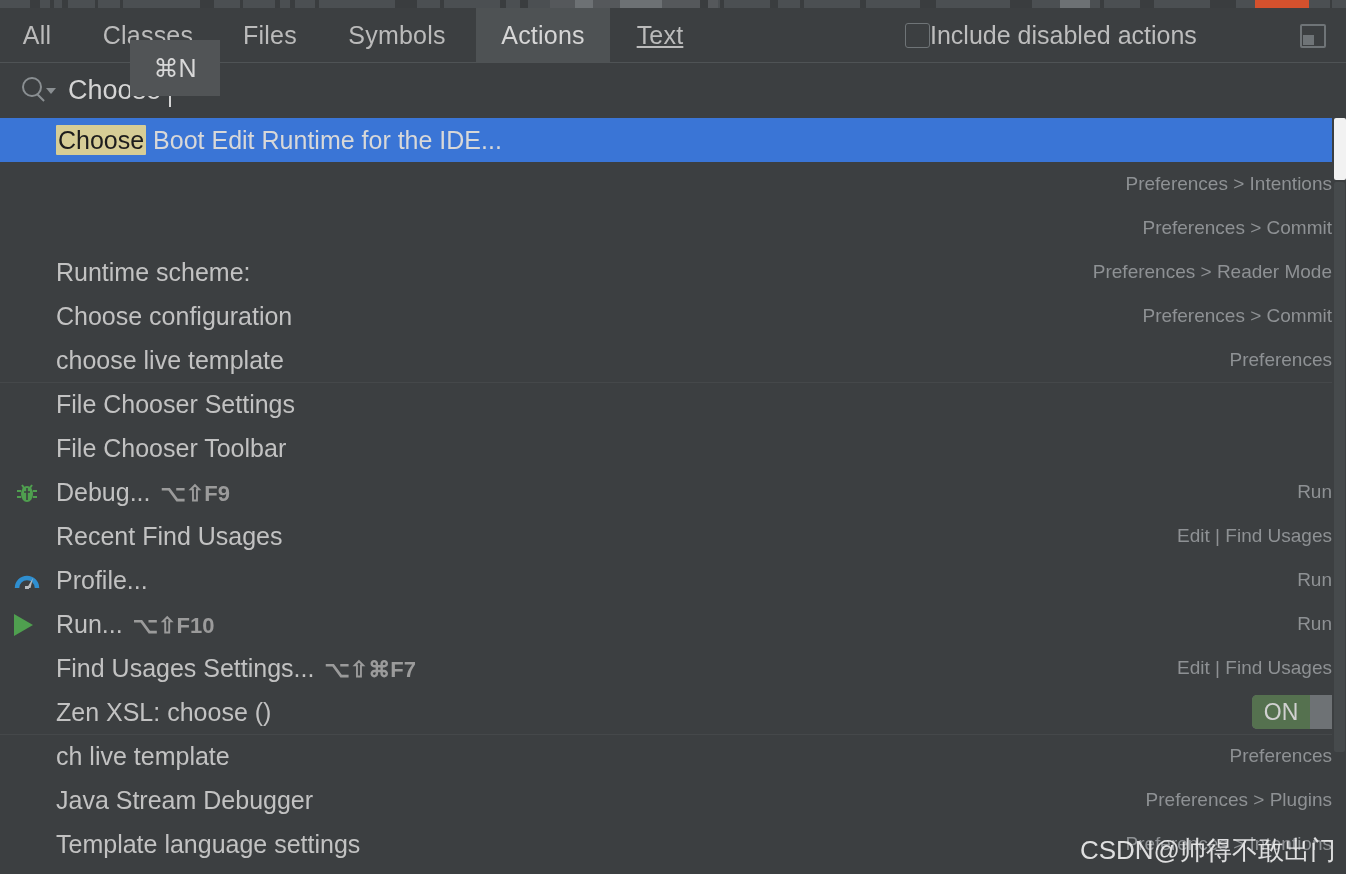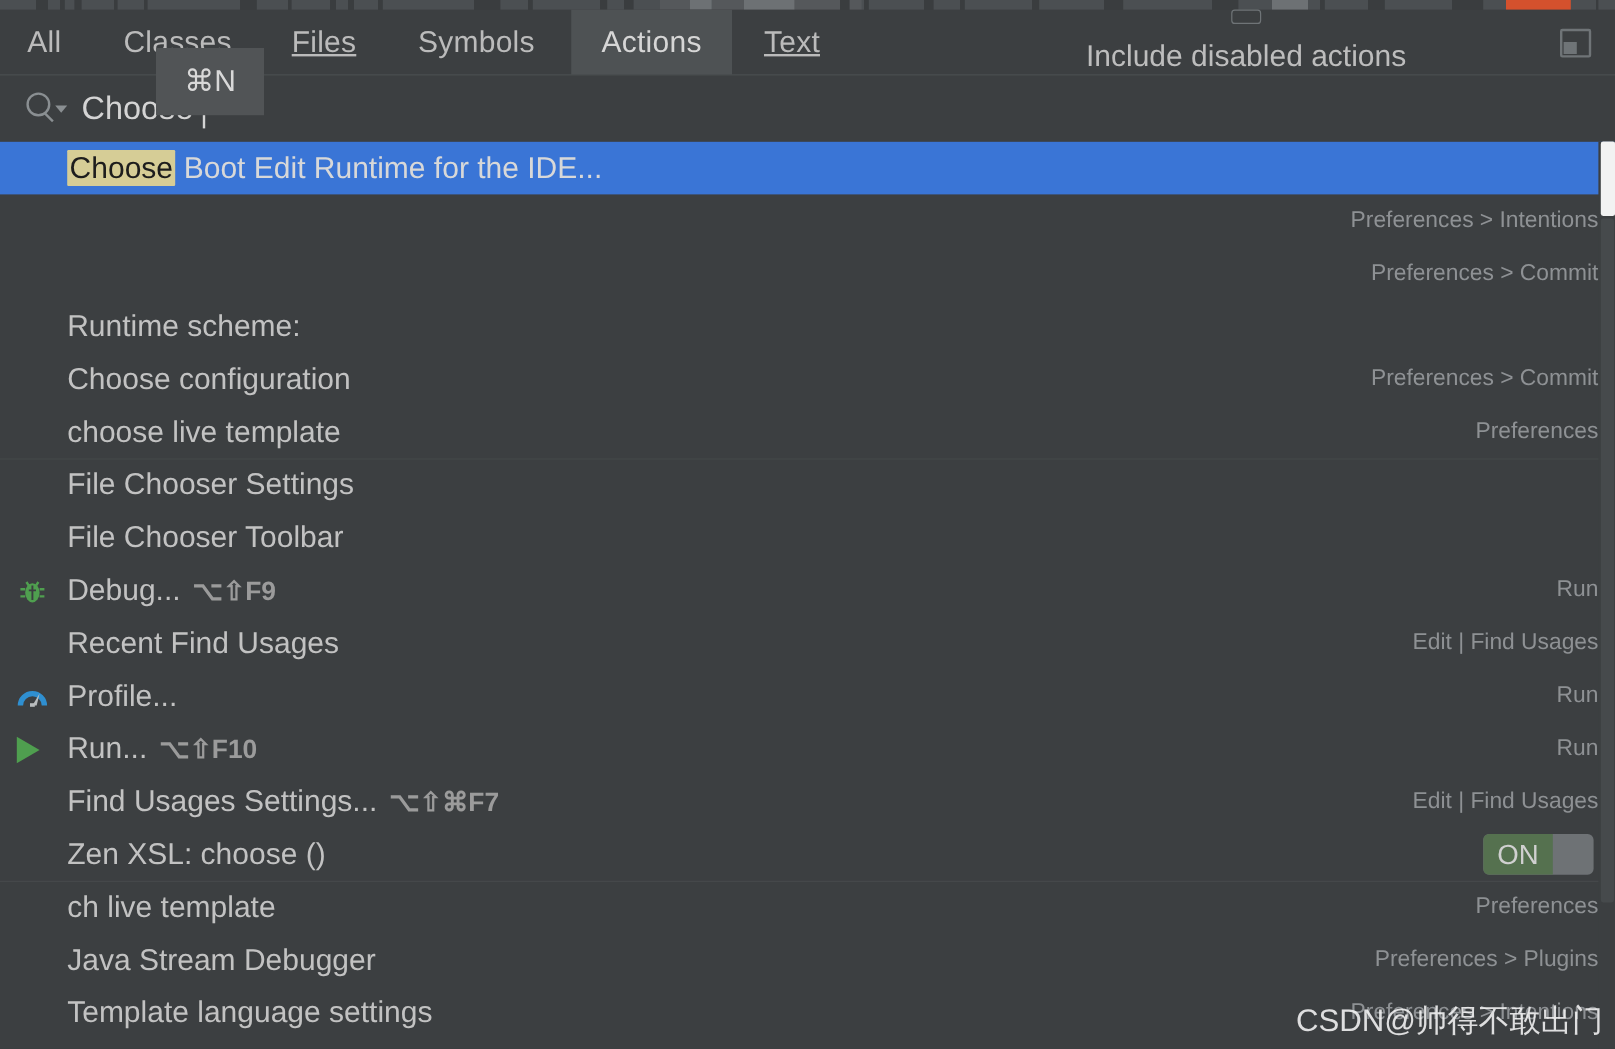--- a/index.html
+++ b/index.html
@@ -63,22 +63,20 @@
   .tab.selected {
     background: #4e5254;
     color: #d6d6d6;
   }
 
   .chk-wrap {
     position: absolute;
     top: 0; height: 54px;
     display: flex;
     align-items: center;
-    gap: 13px;
-    flex-direction: column;
   }
   .chk-box {
     width: 25px; height: 25px;
     border: 1px solid #6f7477;
     border-radius: 3px;
     background: #3c3f41;
   }
   .chk-label {
     color: #bdbdbd;
     font-size: 25px;
@@ -238,21 +236,21 @@
     height: 44px;
     line-height: 44px;
     color: #8e9194;
     font-size: 19px;
     white-space: nowrap;
   }
 
   
   .toggle {
     position: absolute;
-    right: 18px; top: 5px;
+    right: 2px; top: 5px;
     width: 92px; height: 34px;
     border-radius: 5px;
     background: #6e7275;
     overflow: hidden;
     display: flex;
     align-items: center;
   }
   .toggle .on {
     width: 58px; height: 34px;
     background: #55714f;
@@ -338,21 +336,21 @@
       <div class="tick" style="left: 1100px; width: 4px;"></div>
       <div class="tick" style="left: 1140px; width: 14px;"></div>
       <div class="tick red" style="left: 1255px; width: 54px;"></div>
       <div class="tick" style="left: 1330px; width: 2px;"></div>
       <div class="tick" style="left: 1210px; width: 26px;"></div>
     </div>
 
   <div class="tabbar" id="tabbar">
     <div class="tab" style="left: 0px; width: 74px;">All</div>
       <div class="tab" style="left: 74px; width: 148px;">Classes</div>
-      <div class="tab" style="left: 222px; width: 96px; text-decoration: underline;">Files</div>
+      <div class="tab" style="left: 222px; width: 96px;">Files</div>
       <div class="tab" style="left: 318px; width: 158px;">Symbols</div>
       <div class="tab selected" style="left: 476px; width: 134px; text-align: center;">Actions</div>
       <div class="tab" style="left: 610px; width: 100px; text-decoration: underline;">Text</div>
       <div class="chk-wrap" id="chkwrap" style="left: 905px;">
       <div class="chk-box"></div>
       <div class="chk-label">Include disabled actions</div>
     </div>
     <div class="pin-icon">
       <div class="outer"></div>
       <div class="inner"></div>
@@ -379,20 +377,21 @@
         <div class="primary"><span class="match">Choose</span><span> Boot Edit Runtime for the IDE...</span></div>
       </div>
       <div class="row">
         <div class="secondary">Preferences &gt; Intentions</div>
       </div>
       <div class="row">
         <div class="secondary">Preferences &gt; Commit</div>
       </div>
       <div class="row">
         <div class="primary"><span>Runtime scheme:</span></div>
+        <div class="secondary">Preferences &gt; Reader Mode</div>
       </div>
       <div class="row">
         <div class="primary"><span>Choose configuration</span></div>
         <div class="secondary">Preferences &gt; Commit</div>
       </div>
       <div class="row">
         <div class="primary"><span>choose live template</span></div>
         <div class="secondary">Preferences</div>
       </div>
       <div class="row group-start">

